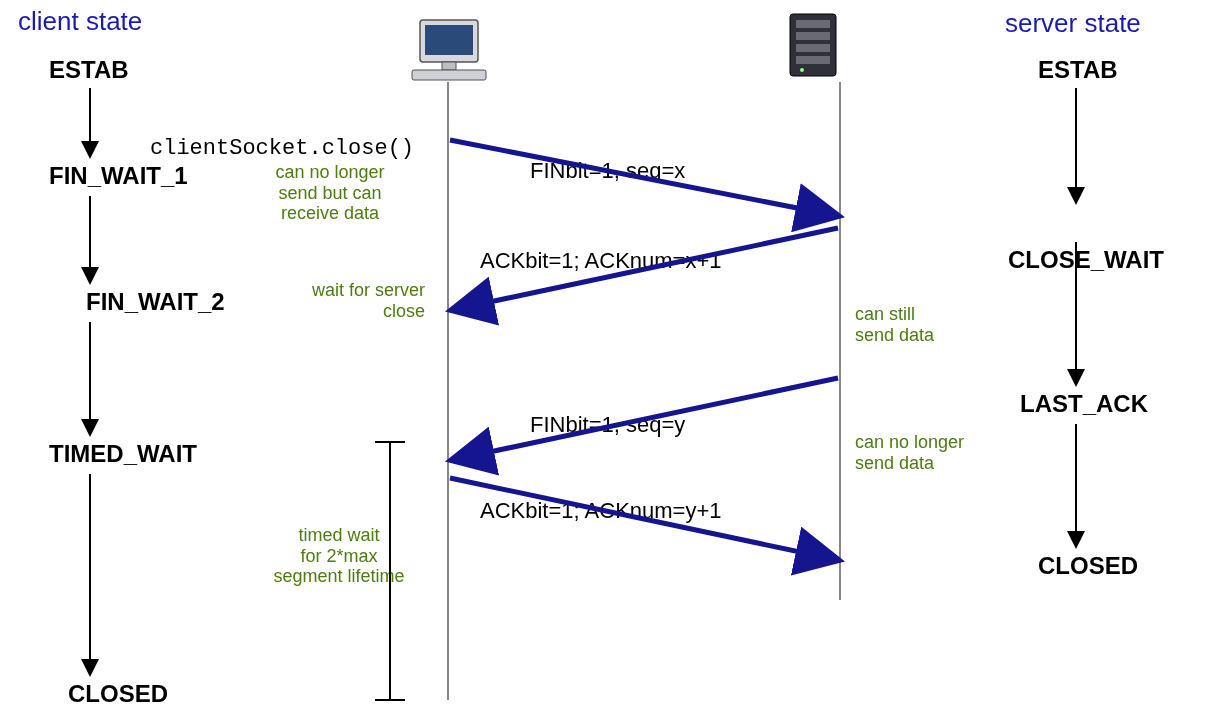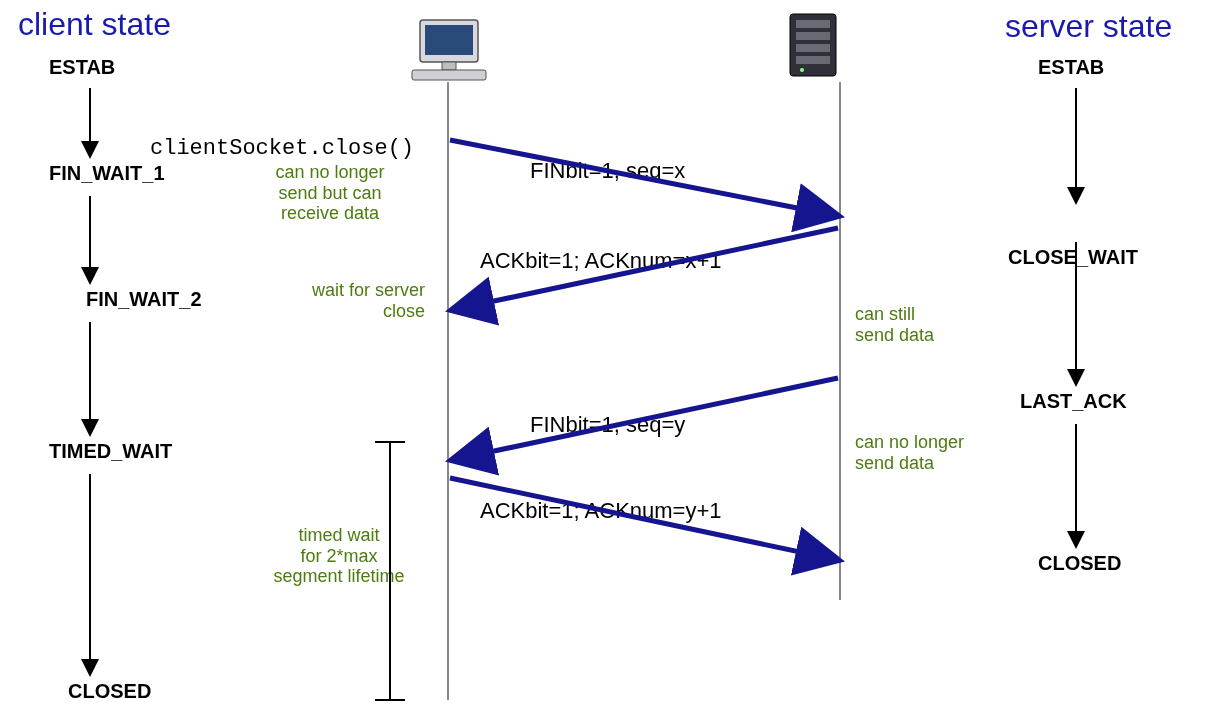--- a/index.html
+++ b/index.html
@@ -8,27 +8,27 @@
     width: 1226px;
     height: 726px;
     background: #ffffff;
     font-family: Verdana, Geneva, sans-serif;
     font-size: 22px;
     color: #000;
     overflow: hidden;
   }
   .heading {
     position: absolute;
-    font-size: 32px;
+    font-size: 26px;
     color: #1a1aae;
   }
   .state {
     position: absolute;
     font-weight: bold;
-    font-size: 20px;
+    font-size: 24px;
     color: #000;
     white-space: nowrap;
   }
   .note {
     position: absolute;
     font-size: 18px;
     color: #4d7c0f;
     text-align: center;
     line-height: 1.15;
   }

